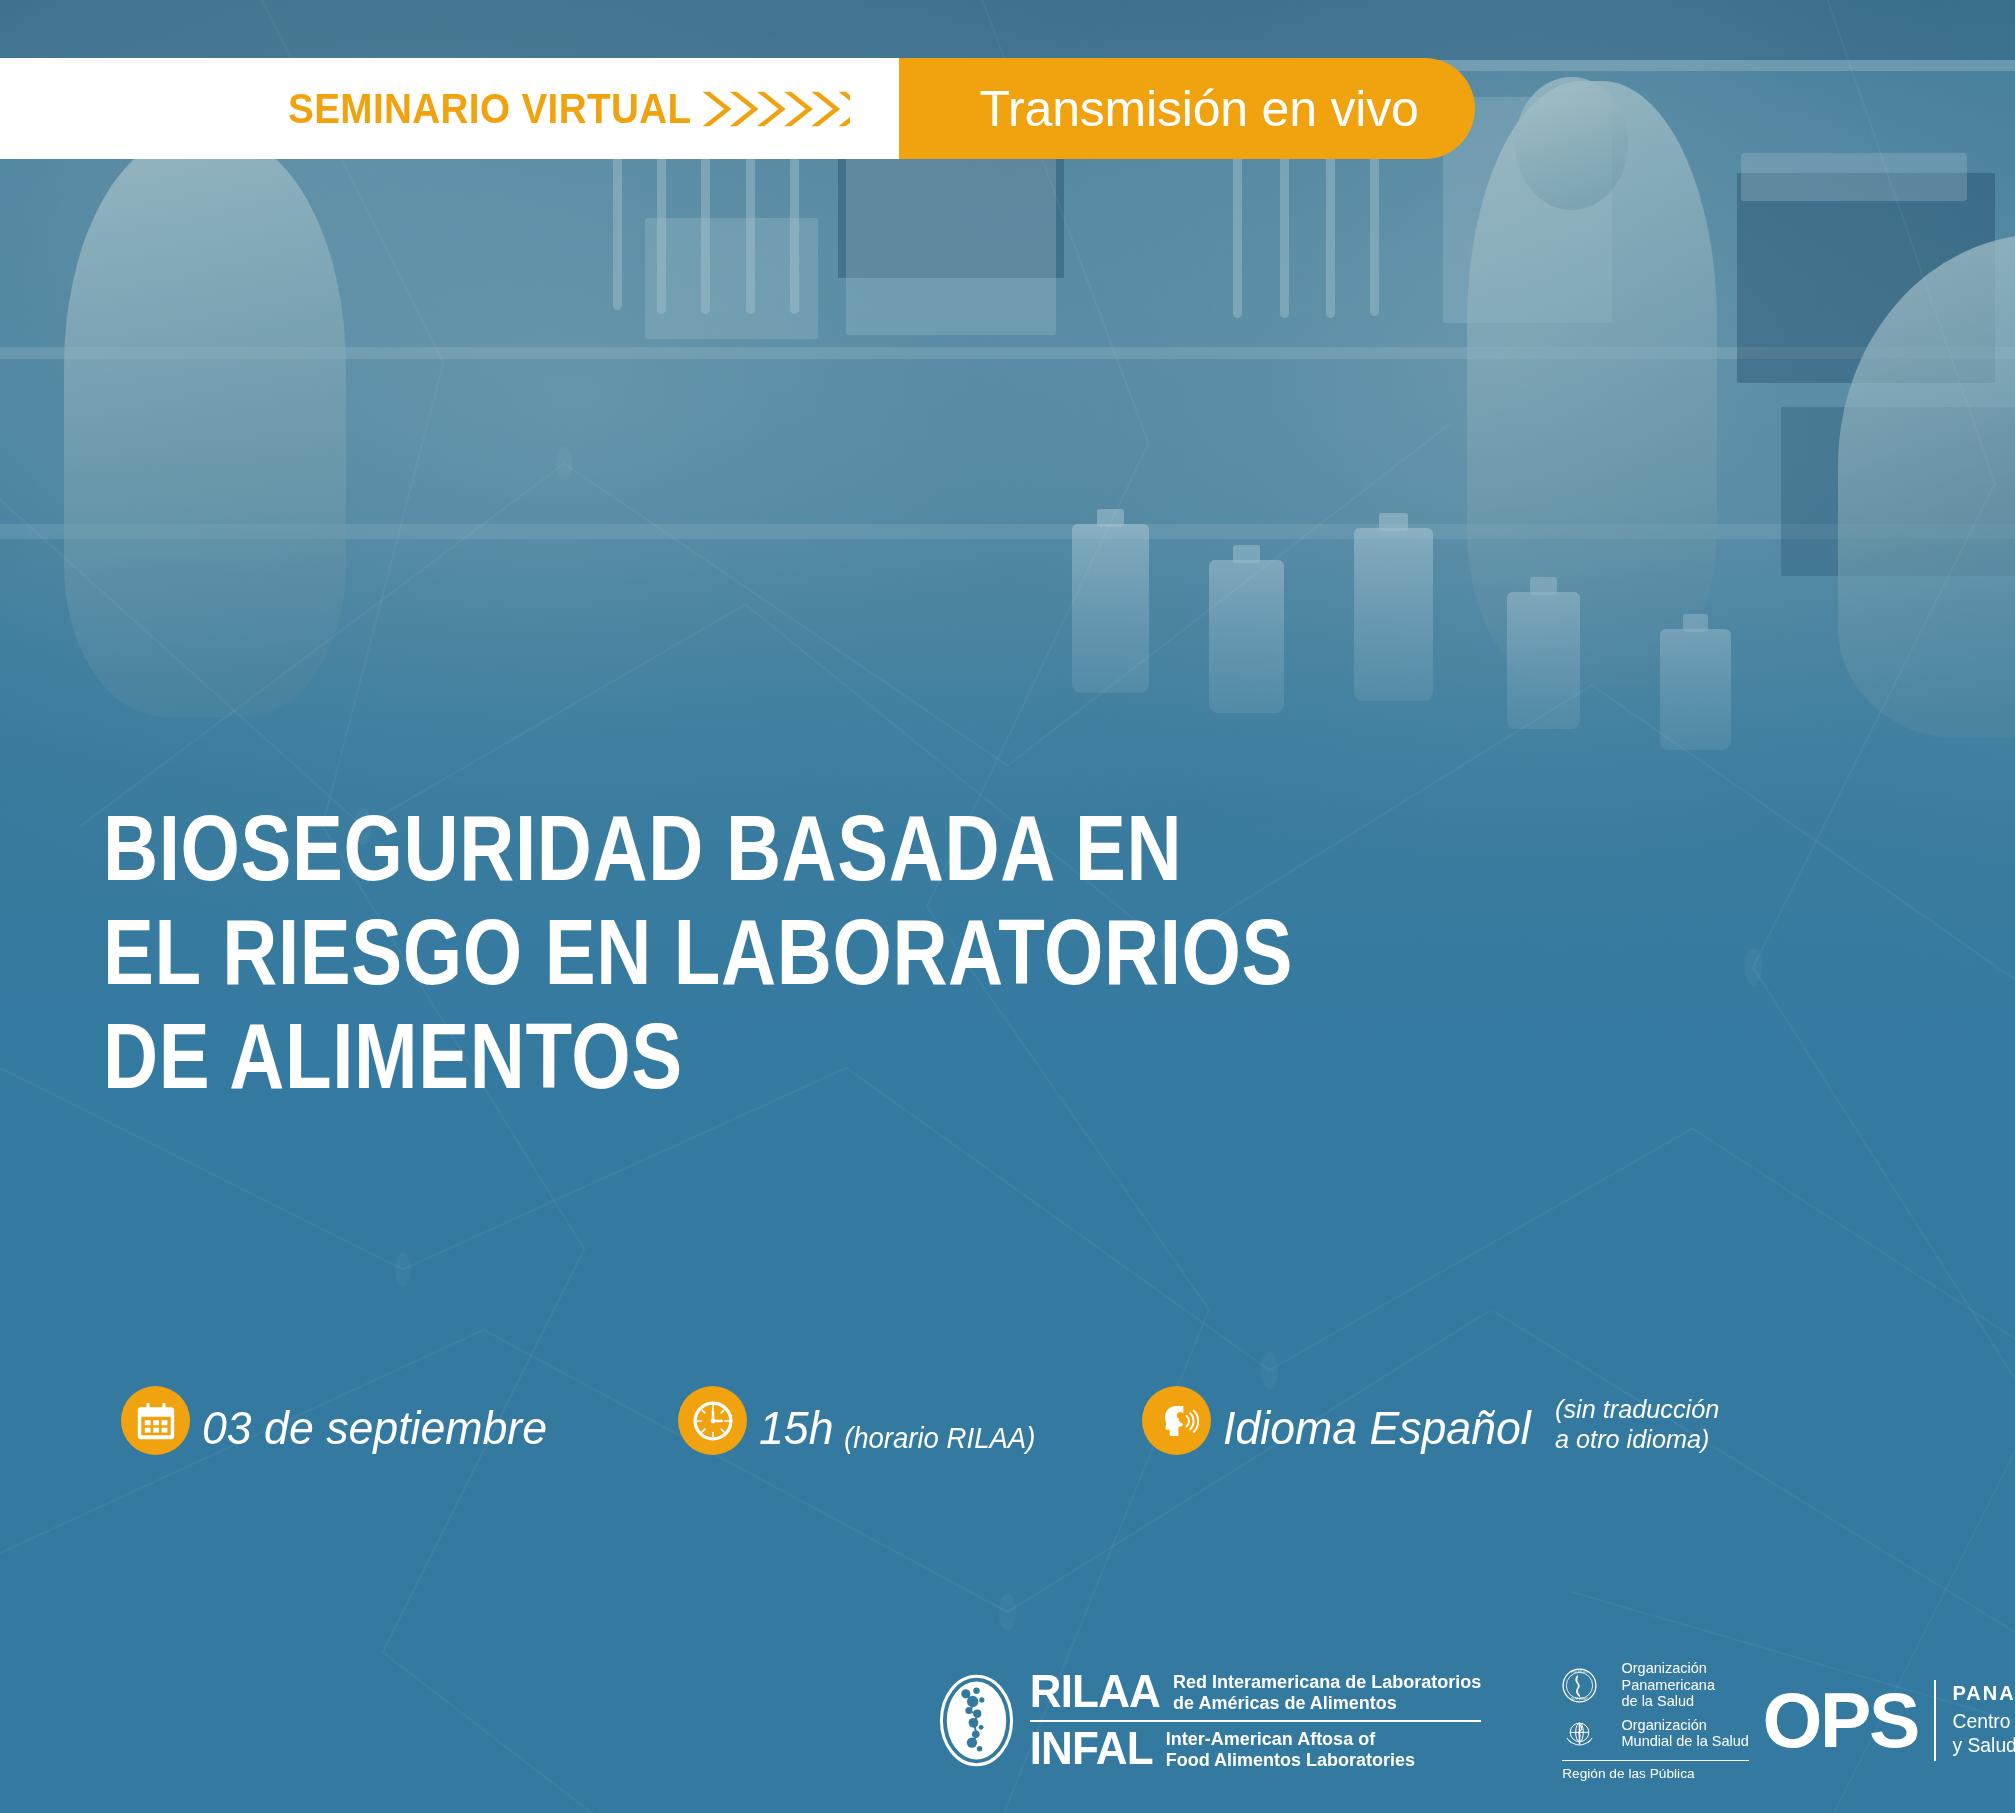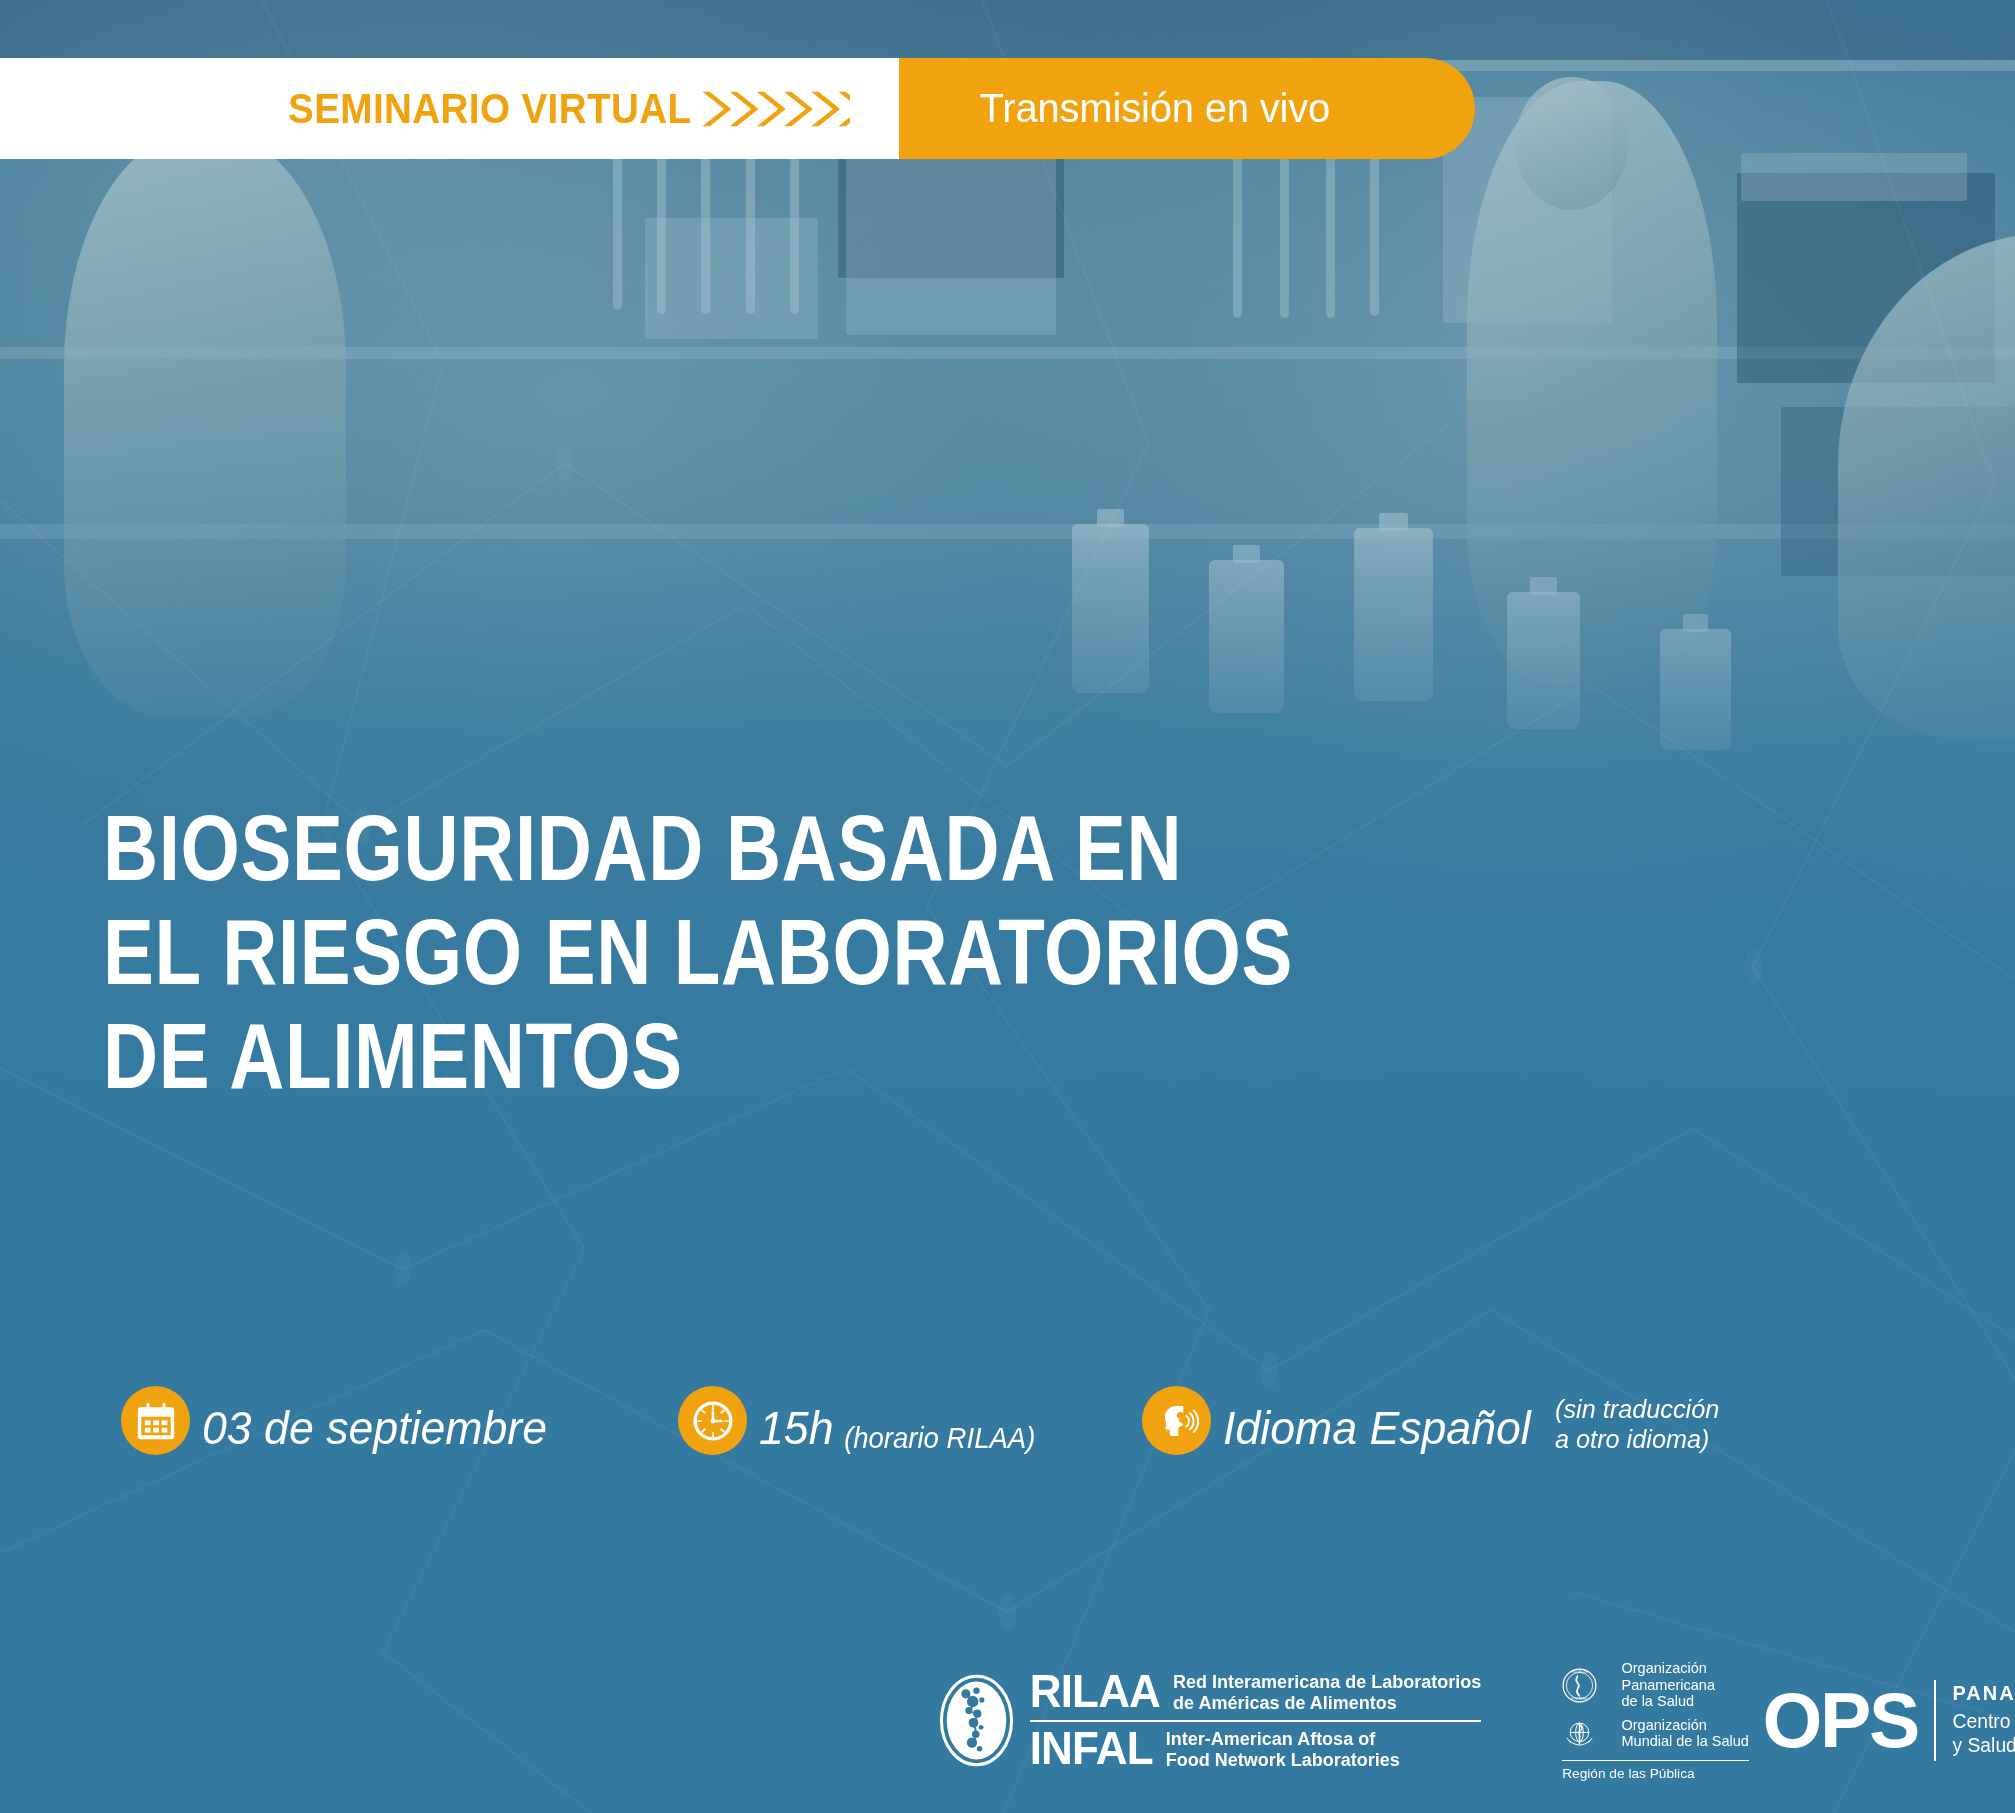--- a/index.html
+++ b/index.html
@@ -49,21 +49,21 @@
     background:#ffffff;border-radius:0 50% 50% 0 / 0 50% 50% 0;}
   .ribbon-orange{
     position:relative;background:#f0a30f;width:576px;height:101px;margin-left:-0.4px;
     border-radius:0 52px 52px 0;display:flex;align-items:center;padding-left:81px;
   }
   .ribbon-label{
     color:#f0a30f;font-size:42px;font-weight:700;letter-spacing:0.4px;white-space:nowrap;
     transform:scaleX(.92);transform-origin:right center;
   }
   .chev-wrap{display:flex;align-items:center;margin-left:10.5px;gap:0.8px;}
-  .live-label{color:#ffffff;font-size:40px;font-weight:400;white-space:nowrap;letter-spacing:-0.2px;}
+  .live-label{color:#ffffff;font-size:50px;font-weight:400;white-space:nowrap;letter-spacing:-0.2px;}
 
   
   .headline{position:absolute;left:103px;top:796px;width:2136px;}
   .headline .ln{
     color:#ffffff;font-weight:700;font-size:93px;line-height:1.12;
     letter-spacing:0.8px;text-transform:uppercase;white-space:nowrap;
     transform:scaleX(.82);transform-origin:left center;
   }
 
   
@@ -304,21 +304,21 @@
           <span class="rl-desc">
             <span>Red Interamericana de Laboratorios</span><br>
             <span>de Américas de Alimentos</span>
           </span>
         </div>
         <div class="rl-rule"></div>
         <div class="rl-row">
           <span class="rl-abbr">INFAL</span>
           <span class="rl-desc">
             <span>Inter-American Aftosa of</span><br>
-            <span>Food Network Laboratories</span>
+            <span>Food Alimentos Laboratories</span>
           </span>
         </div>
       </div>
     </div>
 
     <div class="logo-ops">
       <div class="ops-org">
         <div class="ops-org-row">
           <svg width="35" height="35" viewBox="0 0 64 64">
             <circle cx="32" cy="32" r="30" fill="none" stroke="#ffffff" stroke-width="2.4"></circle>

